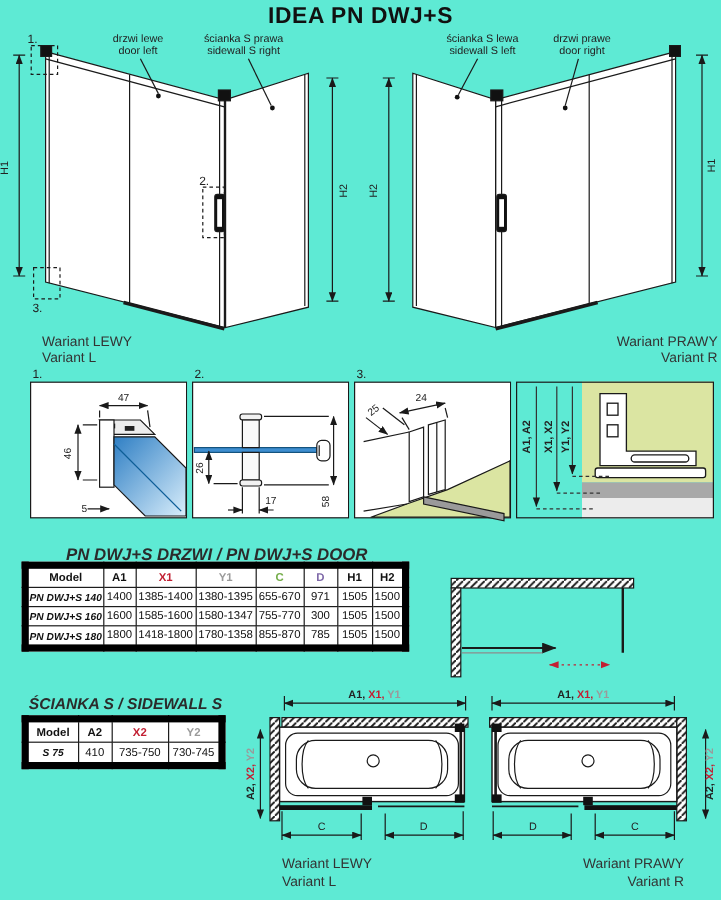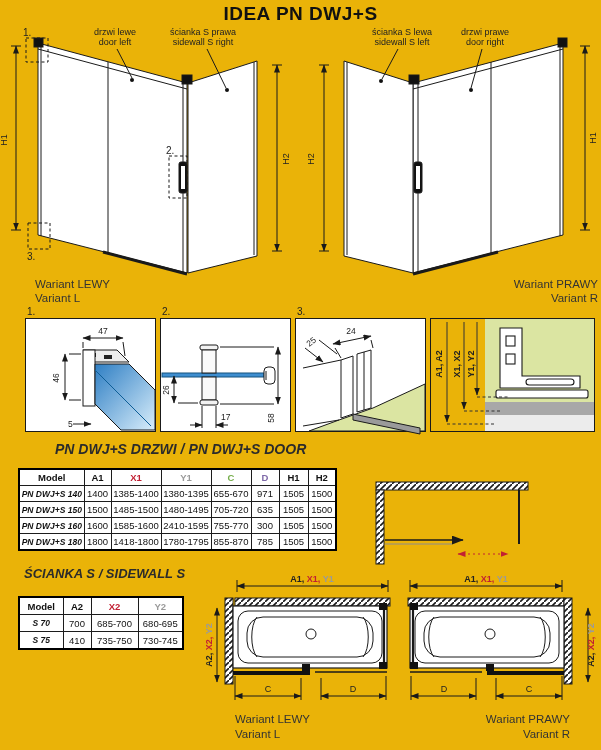--- a/index.html
+++ b/index.html
@@ -1,36 +1,36 @@
 <!DOCTYPE html>
 <html><head>
 <meta charset="utf-8">
 <style>
   html,body{margin:0;padding:0;background:#fff;}
-  .page{position:relative;width:601px;height:750px;background:#eab308;
+  .page{position:relative;width:601px;height:750px;background:#5eead4;
         font-family:"Liberation Sans",sans-serif;color:#111;overflow:hidden;}
   .abs{position:absolute;}
   .page-title{left:0;right:0;top:3px;text-align:center;font-size:19px;font-weight:800;letter-spacing:.5px;}
   svg{display:block;}
   svg text{font-family:"Liberation Sans",sans-serif;fill:#222;}
   .lbl{font-size:9px;}
   .cap{font-size:11.5px;fill:#333;}
   .dimtxt{font-size:9px;}
   .num{font-size:8.5px;}
   .callout{font-size:10px;}
   .h-section{font-weight:bold;font-style:italic;color:#2b2b2b;}
-  .h1{left:55px;top:441px;font-size:14px;}
-  .h2{left:24px;top:566px;font-size:13px;}
+  .h1{left:55px;top:454px;font-size:14px;}
+  .h2{left:24px;top:579px;font-size:13px;}
   table{border-collapse:collapse;table-layout:fixed;background:#fff;}
   .t1{left:18px;top:468px;}
   .t2{left:18px;top:596px;}
   th,td{border:1px solid #1c1c1c;text-align:center;vertical-align:middle;padding:0;
         font-size:9.5px;height:15px;overflow:hidden;white-space:nowrap;}
   .t2 th,.t2 td{height:16px;}
-  table{border:2px solid #000000;}
+  table{border:6px solid #000000;}
   th{font-weight:bold;}
   td.model{font-weight:bold;font-style:italic;font-size:8.5px;text-align:center;}
   .red{color:#c22033;text-align:center;}.gry{color:#9a9a9a;}.grn{color:#74ad4a;}.pur{color:#7e68a8;}
 </style>
 </head>
 <body>
 
 <div class="page">
 
   <svg class="abs" width="0" height="0" aria-hidden="true">
@@ -269,44 +269,34 @@
           <td class="model">PN DWJ+S 140</td>
           <td>1400</td>
           <td>1385-1400</td>
           <td>1380-1395</td>
           <td>655-670</td>
           <td>971</td>
           <td>1505</td>
           <td>1500</td>
         </tr>
     <tr>
-          <td class="model">PN DWJ+S 150</td>
-          <td>1500</td>
-          <td>1485-1500</td>
-          <td>1480-1495</td>
-          <td>705-720</td>
-          <td>635</td>
-          <td>1505</td>
-          <td>1500</td>
-        </tr>
-    <tr>
           <td class="model">PN DWJ+S 160</td>
           <td>1600</td>
           <td>1585-1600</td>
-          <td>2410-1595</td>
+          <td>1580-1347</td>
           <td>755-770</td>
           <td>300</td>
           <td>1505</td>
           <td>1500</td>
         </tr>
     <tr>
           <td class="model">PN DWJ+S 180</td>
           <td>1800</td>
           <td>1418-1800</td>
-          <td>1780-1795</td>
+          <td>1780-1358</td>
           <td>855-870</td>
           <td>785</td>
           <td>1505</td>
           <td>1500</td>
         </tr>
   </tbody>
     </table>
 
   <svg class="abs" style="left:368px;top:478px" width="232" height="92" viewBox="0 0 232 92">
     <g stroke="#1a1a1a" stroke-width="1" fill="none">
@@ -328,26 +318,20 @@
         <col style="width:47px">
         <col style="width:45px">
       </colgroup>
     <tbody>
         <tr>
       <th>Model</th>
       <th>A2</th>
       <th class="red">X2</th>
       <th class="gry">Y2</th>
     </tr>
-    <tr>
-          <td class="model">S 70</td>
-          <td>700</td>
-          <td>685-700</td>
-          <td>680-695</td>
-        </tr>
     <tr>
           <td class="model">S 75</td>
           <td>410</td>
           <td>735-750</td>
           <td>730-745</td>
         </tr>
   </tbody>
     </table>
 
   <svg class="abs" style="left:205px;top:572px" width="200" height="178" viewBox="0 0 200 178">

